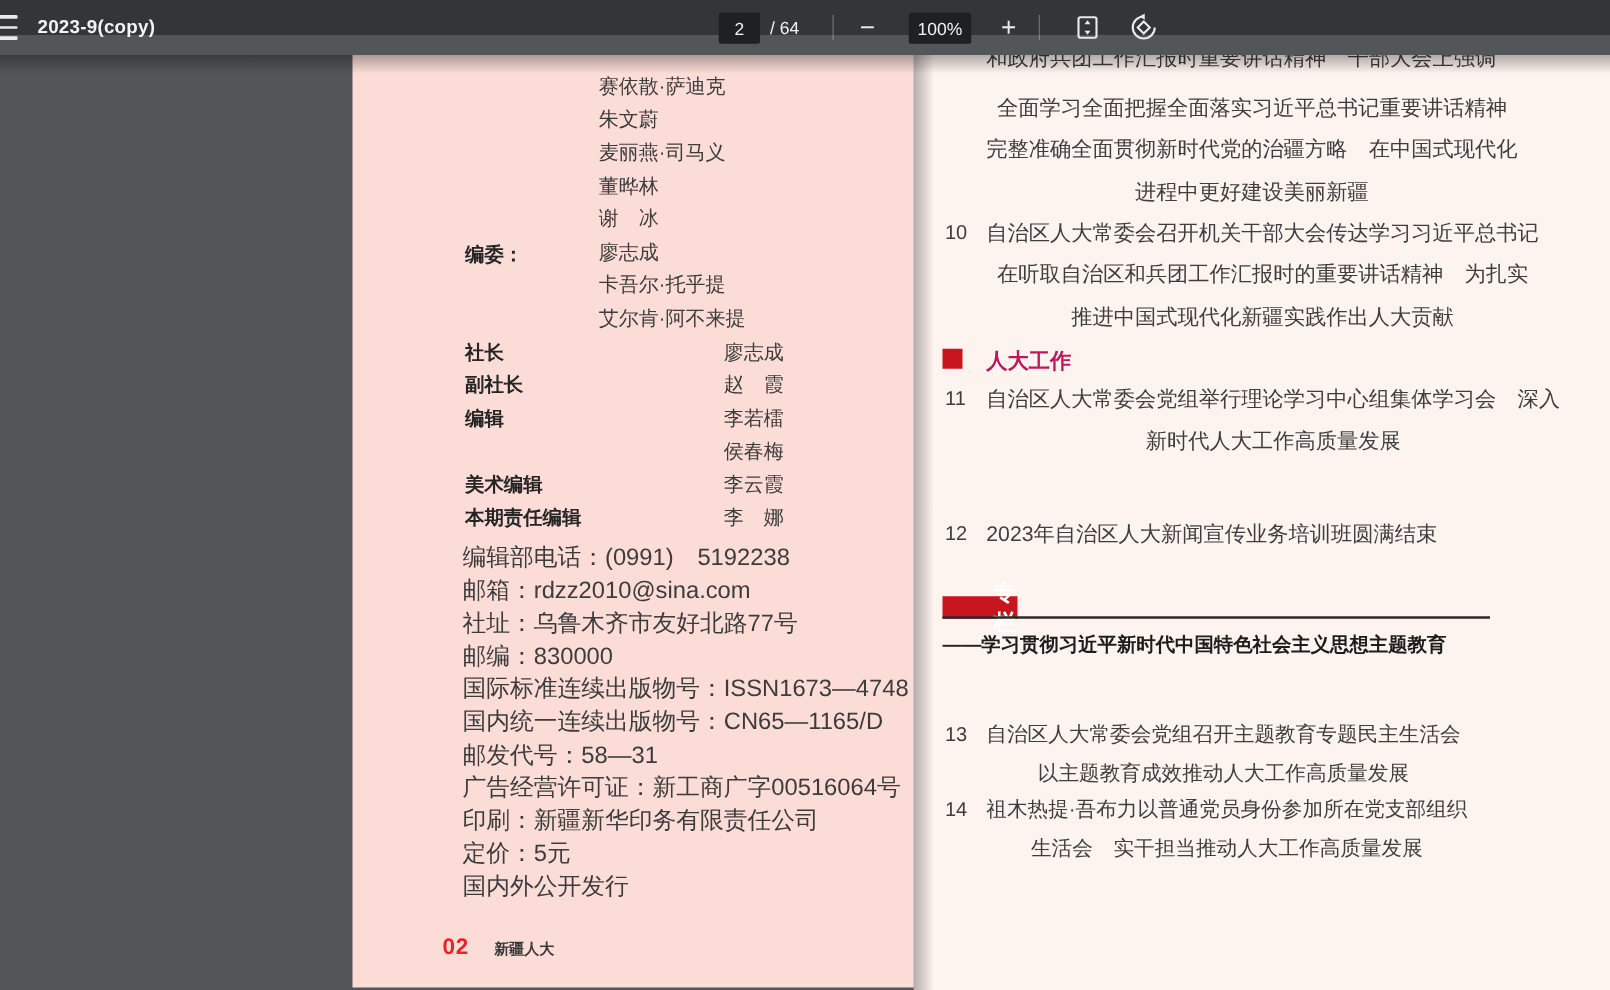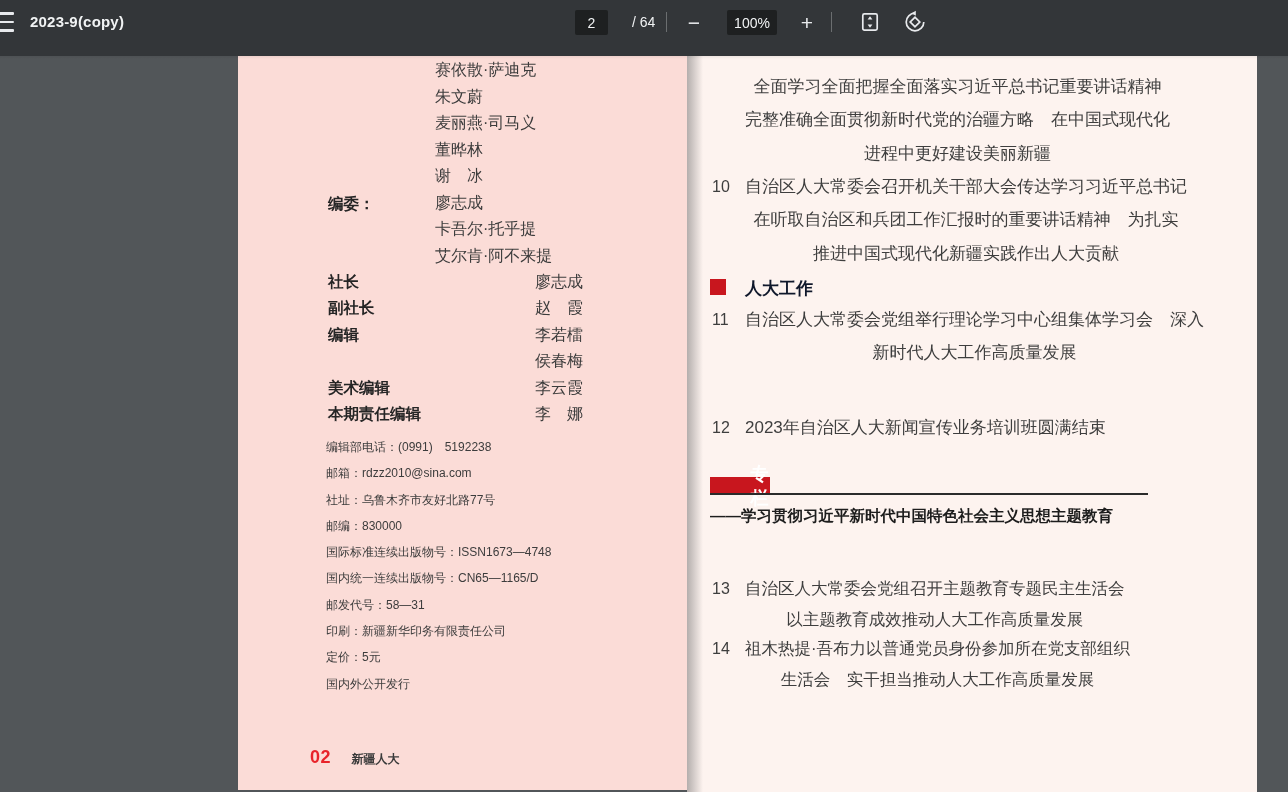--- a/index.html
+++ b/index.html
@@ -5,41 +5,41 @@
   * { margin:0; padding:0; box-sizing:border-box; }
   html,body { width:1288px; height:792px; overflow:hidden; }
   body {
     background:#525659;
     font-family:"Liberation Sans","DejaVu Sans",sans-serif;
     position:relative;
   }
 
   
   .toolbar {
-    position:absolute; top:0; left:0; width:1288px; height:56px;
+    position:absolute; top:0; left:0; width:1288px; height:28px;
     background:#333639; z-index:10;
     display:block;
   }
   .menu-btn {
     position:absolute; left:-8px; top:12px; width:22px; height:20px;
     display:flex; flex-direction:column; justify-content:space-between;
   }
   .menu-btn span { display:block; height:2.6px; background:#e8eaed; border-radius:1px; }
   .tb-title {
     position:absolute; left:30px; top:13px;
     color:#f1f3f4; font-size:15px; font-weight:bold; letter-spacing:.2px;
   }
   .page-input {
     position:absolute; left:575px; top:10px; width:33px; height:25px;
     background:#1e2021; border:none; border-radius:2px;
     color:#f1f3f4; font-size:14px; text-align:center;
     font-family:"Liberation Sans","DejaVu Sans",sans-serif;
   }
   .page-total {
-    position:absolute; left:616px; top:14px; color:#f1f3f4; font-size:14px;margin-left:16px;
+    position:absolute; left:616px; top:14px; color:#f1f3f4; font-size:14px;
   }
   .tb-sep { position:absolute; top:12px; width:1px; height:20px; background:rgba(255,255,255,.28); }
   .sep1 { left:666px; } .sep2 { left:831px; }
   .tb-btn {
     position:absolute; top:8px; width:28px; height:28px;
     display:flex; align-items:center; justify-content:center;
     color:#e8eaed; font-size:21px; line-height:1; cursor:pointer;
     background:none; border:none;
   }
   .btn-minus { left:680px; } .btn-plus { left:793px; }
@@ -50,21 +50,21 @@
   }
   .btn-fit { left:856px; } .btn-rotate { left:901px; }
   .tb-btn svg { display:block; }
 
   
   .top-shade {
     position:absolute; left:0; top:44px; width:1288px; height:15px;
     background:linear-gradient(rgba(0,0,0,.30),rgba(0,0,0,0));
     z-index:5; pointer-events:none;
   }
-  .page { position:absolute; overflow:hidden; }
+  .page { position:absolute; overflow:hidden;margin-left:44px; }
   .page-left {
     left:238px; top:44px; width:449px; height:746px;
     background:#fbdcd7;
   }
   .page-right {
     left:687px; top:44px; width:570px; height:748px;
     background:#fdf3ef;
     text-align:center;
   }
   .page-right::before {
@@ -87,21 +87,21 @@
   .role-label {
     position:absolute; left:0; top:4px;
     font-size:15.5px; font-weight:bold; color:#252525; white-space:nowrap;
   }
   .role-value {
     position:absolute; left:207px; top:4px;
     font-size:16px; color:#3c3c3c; white-space:nowrap;
   }
   .lp-info {
     position:absolute; left:88px; top:390px;
-    font-size:12px; line-height:26.3px; color:#3c3c3c; white-space:nowrap;
+    font-size:19px; line-height:26.3px; color:#3c3c3c; white-space:nowrap;
   }
   .lp-footer { position:absolute; left:72px; top:703px; white-space:nowrap; }
   .lp-footer .pg-num {
     font-size:18px; font-weight:bold; color:#e8232a; letter-spacing:.5px;
   }
   .lp-footer .pg-title {
     font-size:12px; font-weight:bold; color:#3a3a3a; margin-left:16px;
   }
 
   
@@ -122,21 +122,21 @@
   .item-13 { top:529px; } .item-14 { top:589px; }
   .item-13 .lines, .item-14 .lines { font-size:16.5px; line-height:31.4px; }
   .item-13 .num, .item-14 .num { line-height:31.4px; }
 
   .rp-section { position:absolute; left:0; top:233px; height:20px; }
   .rp-section .sq {
     position:absolute; left:23px; top:2px; width:16px; height:16px; background:#c8161e;
   }
   .rp-section .txt {
     position:absolute; left:58px; top:0;
-    font-size:17px; font-weight:bold; color:#0f172a; white-space:nowrap;
+    font-size:17px; font-weight:bold; color:#be185d; white-space:nowrap;
   }
 
   .col-box {
     position:absolute; left:23px; top:433px; width:60px; height:18px;
     background:#c8161e; color:#fff; font-weight:bold; font-size:18px;
     display:flex; align-items:center; justify-content:center; letter-spacing:1px;padding-left:40px;
   }
   .col-line { position:absolute; left:23px; top:449px; width:438px; height:2px; background:#2b2b2b; }
   .col-sub {
     position:absolute; left:23px; top:462px;
@@ -225,20 +225,21 @@
   </div>
 
   <div class="lp-info">
     <div>编辑部电话：(0991)　5192238</div>
     <div>邮箱：rdzz2010@sina.com</div>
     <div>社址：乌鲁木齐市友好北路77号</div>
     <div>邮编：830000</div>
     <div>国际标准连续出版物号：ISSN1673—4748</div>
     <div>国内统一连续出版物号：CN65—1165/D</div>
     <div>邮发代号：58—31</div>
+    <div>广告经营许可证：新工商广字00516064号</div>
     <div>印刷：新疆新华印务有限责任公司</div>
     <div>定价：5元</div>
     <div>国内外公开发行</div>
   </div>
 
   <div class="lp-footer">
     <span class="pg-num">02</span>
     <span class="pg-title">新疆人大</span>
   </div>
 </div>

